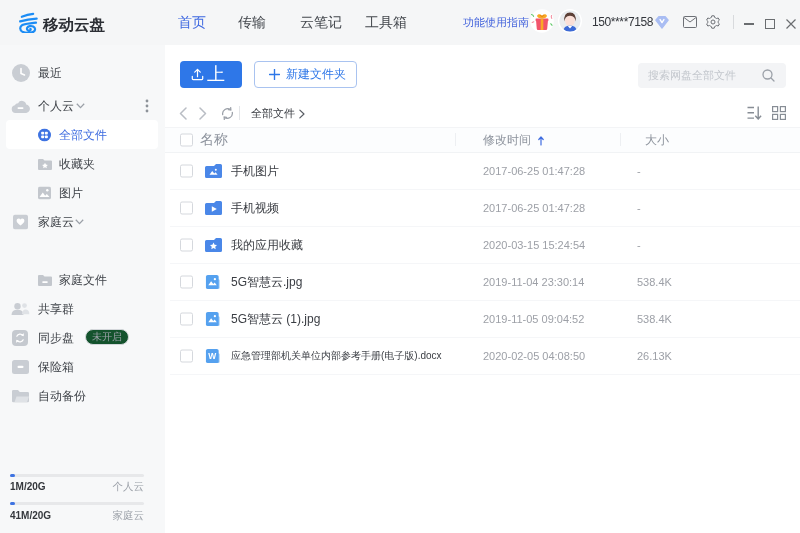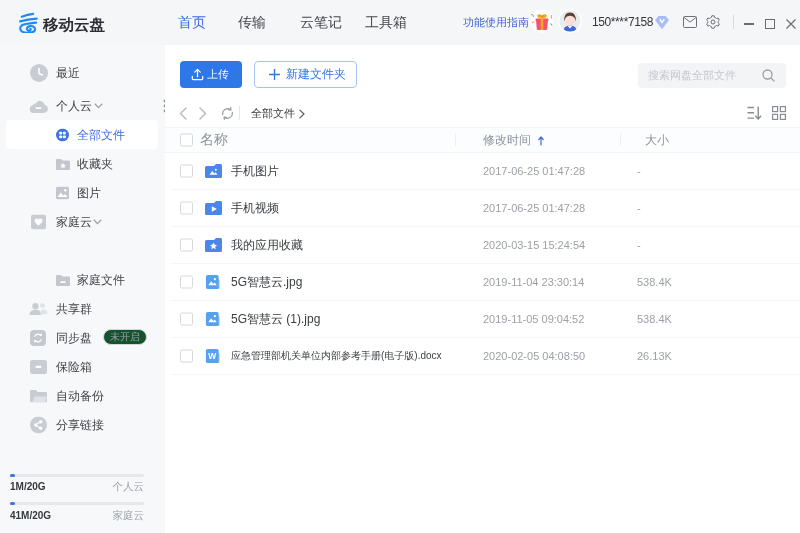--- a/index.html
+++ b/index.html
@@ -5,21 +5,21 @@
   * { margin:0; padding:0; box-sizing:border-box; }
   html,body { width:800px; height:533px; overflow:hidden; }
   body { font-family:"Liberation Sans", sans-serif; position:relative; background:#fff; color:#3a3d43; }
   .abs { position:absolute; }
   
   #header { position:absolute; left:0; top:0; width:800px; height:45px; background:#f5f6f7; }
   .nav { position:absolute; top:0; height:45px; line-height:45px; font-size:14px; color:#43474d; }
   .nav.active { color:#3e68e0; }
   
   #sidebar { position:absolute; left:0; top:45px; width:165px; height:488px; background:#f7f8f9; }
-  .sitem { position:absolute; left:18px; width:165px; height:29px; }
+  .sitem { position:absolute; left:0; width:165px; height:29px; }
   .sitem .txt { position:absolute; top:50%; transform:translateY(-50%); font-size:12px; color:#40444a; }
   .sitem .txt.sub { left:59px; }
   .sitem .txt.top { left:38px; }
   .sicon { position:absolute; top:50%; transform:translateY(-50%); }
   
   #main { position:absolute; left:165px; top:45px; width:635px; height:488px; background:#fff; }
   .row { position:absolute; left:5px; width:630px; height:37.1px; border-bottom:1px solid #f5f6f8; }
   .cb { position:absolute; left:10px; top:50%; transform:translateY(-50%); width:13px; height:13px; border:1px solid #d5d8dd; border-radius:2px; background:#fff; }
   .fname { position:absolute; left:61px; top:50%; transform:translateY(-50%); font-size:12px; color:#3a3d43; }
   .fdate { position:absolute; left:313px; top:50%; transform:translateY(-50%); font-size:11px; color:#9da0a7; }
@@ -198,46 +198,36 @@
     </svg>
     <div class="txt top">保险箱</div>
   </div>
   <div class="sitem" style="top:336px;">
     <svg class="sicon" style="left:12px;" width="17" height="14" viewBox="0 0 17 14">
       <path d="M0,2.2 Q0,1 1.2,1 L6,1 L7.8,3 L15.8,3 Q17,3 17,4.2 L17,12 Q17,13.2 15.8,13.2 L1.2,13.2 Q0,13.2 0,12 Z" fill="#c9cdd3"></path>
       <path d="M2.5,13.2 L4.5,7.5 L17,7.5 L15,13.2 Z" fill="#dfe2e6"></path>
     </svg>
     <div class="txt top">自动备份</div>
   </div>
-  <div class="sitem" style="top:365px;">
-    <svg class="sicon" style="left:12px;" width="17" height="17" viewBox="0 0 17 17">
-      <circle cx="8.5" cy="8.5" r="8.5" fill="#c9cdd3"></circle>
-      <circle cx="10.8" cy="5.2" r="1.7" fill="#fff"></circle>
-      <circle cx="5.8" cy="8.5" r="1.7" fill="#fff"></circle>
-      <circle cx="10.8" cy="11.8" r="1.7" fill="#fff"></circle>
-      <path d="M6,8 L10.5,5.5 M6,9 L10.5,11.5" stroke="#fff" stroke-width="1.1"></path>
-    </svg>
-    <div class="txt top">分享链接</div>
-  </div>
 
   <div class="abs" style="left:10px; top:429px; width:134px; height:3px; background:#e7e8ea; border-radius:2px;">
     <div style="width:4.5px; height:3px; background:#3e73e2; border-radius:2px;"></div>
   </div>
   <div class="abs" style="left:10px; top:435px; font-size:10px; font-weight:bold; color:#34373c; line-height:13px;">1M/20G</div>
   <div class="abs" style="right:21px; top:435px; font-size:10.5px; color:#9ba0a8; line-height:13px;">个人云</div>
   <div class="abs" style="left:10px; top:457px; width:134px; height:3px; background:#e7e8ea; border-radius:2px;">
     <div style="width:4.5px; height:3px; background:#3e73e2; border-radius:2px;"></div>
   </div>
   <div class="abs" style="left:10px; top:464px; font-size:10px; font-weight:bold; color:#34373c; line-height:13px;">41M/20G</div>
   <div class="abs" style="right:21px; top:464px; font-size:10.5px; color:#9ba0a8; line-height:13px;">家庭云</div>
 </div>
 
 <div id="main">
 
-  <div class="abs" style="left:15px; top:16px; width:62px; height:27px; background:#2e77e8; border-radius:4px; color:#fff; font-size:11px; line-height:27px;">
+  <div class="abs" style="left:15px; top:16px; width:62px; height:27px; background:#2e77e8; border-radius:4px; color:#fff; font-size:18px; line-height:27px;">
     <svg style="position:absolute; left:11px; top:7px;" width="13" height="13" viewBox="0 0 15 15">
       <path d="M7.5,10 L7.5,2 M4.3,4.8 L7.5,1.5 L10.7,4.8" fill="none" stroke="#fff" stroke-width="1.4" stroke-linecap="round" stroke-linejoin="round"></path>
       <path d="M1.5,9.5 L1.5,12.5 Q1.5,13.5 2.5,13.5 L12.5,13.5 Q13.5,13.5 13.5,12.5 L13.5,9.5" fill="none" stroke="#fff" stroke-width="1.4" stroke-linecap="round"></path>
     </svg>
     <span style="position:absolute; left:27px;">上传</span>
   </div>
   <div class="abs" style="left:89px; top:16px; width:103px; height:27px; background:#fff; border:1px solid #a9c3f0; border-radius:4px; color:#2e77e8; font-size:12px; line-height:25px;">
     <svg style="position:absolute; left:14px; top:7px;" width="11" height="11" viewBox="0 0 12 12">
       <path d="M6,0.5 L6,11.5 M0.5,6 L11.5,6" stroke="#2e77e8" stroke-width="1.5" stroke-linecap="round"></path>
     </svg>

